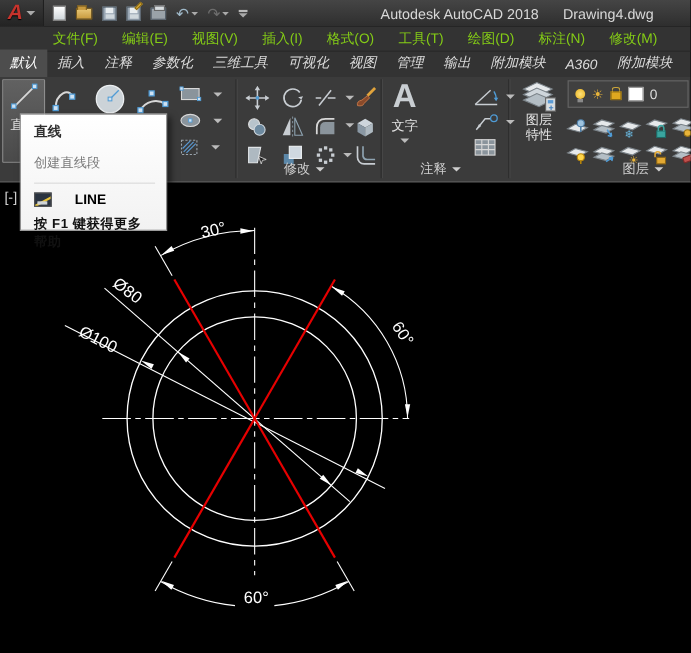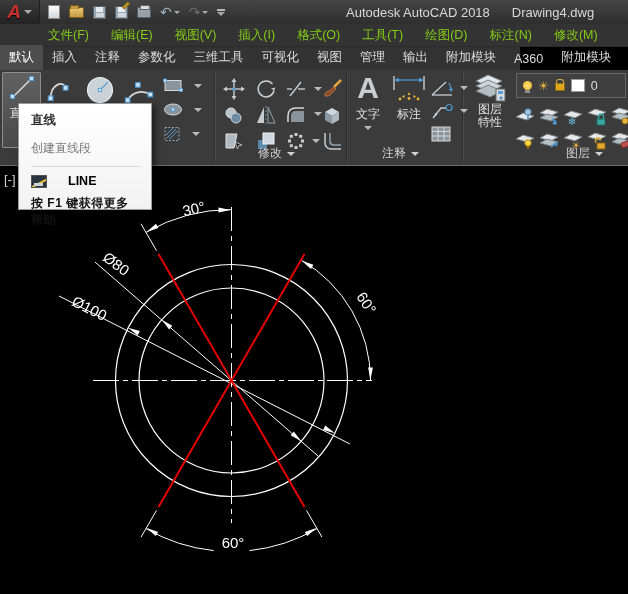--- a/index.html
+++ b/index.html
@@ -33,21 +33,21 @@
   .i-custom .bar{width:8px;height:2px;background:#bbb;}
   .titles{position:absolute;left:310px;top:0;height:24px;display:flex;align-items:center;gap:22px;
     color:#d8d8d8;font-size:13px;white-space:nowrap;margin-left:36px;}
 
   
   .menubar{position:absolute;left:0;top:24px;width:628px;height:23px;background:#333;
     display:flex;align-items:center;padding-left:38px;gap:2px;border-bottom:1px solid #2a2a2a;}
   .menu{color:#84cc16;font-size:12.5px;padding:3px 10px;cursor:pointer;}
 
   
-  .tabbar{position:absolute;left:0;top:47px;width:520px;height:23px;background:#333;display:flex;align-items:flex-end;}
+  .tabbar{position:absolute;left:0;top:47px;width:628px;height:23px;background:#333;display:flex;align-items:flex-end;font-style:italic;}
   .tab{color:#dcdcdc;font-size:12.5px;padding:4px 9px 4px 9px;cursor:pointer;white-space:nowrap;}
   .tab.active{background:#4d4d4d;color:#fff;}
 
   
   .ribbon{position:absolute;left:0;top:70px;width:628px;height:96px;background:#3b3b3b;border-bottom:1px solid #6a6a6a;}
   .psep{position:absolute;top:2px;height:90px;width:1px;background:#2c2c2c;box-shadow:1px 0 0 #4a4a4a;}
   .plabel{position:absolute;bottom:3px;font-size:12px;color:#cfcfcf;display:flex;align-items:center;gap:5px;cursor:pointer;text-align:center;}
   .pcaret{width:0;height:0;border-left:4px solid transparent;border-right:4px solid transparent;border-top:4px solid #cfcfcf;}
   .rbtn{position:absolute;display:flex;flex-direction:column;align-items:center;cursor:pointer;}
   .rbtn .lbl{font-size:12px;color:#e2e2e2;margin-top:2px;white-space:nowrap;}
@@ -312,37 +312,20 @@
     <div class="plabel" style="left:258px;">
       <span>修改</span>
       <span class="pcaret"></span>
     </div>
 
     <div class="rbtn" style="left:350px;top:2px;width:36px;">
       <span class="bigA">A</span>
       <span class="lbl">文字</span>
       <span class="caret" style="border-top-color:#bbb;margin:3px 0 0 0;"></span>
     </div>
-    <div class="rbtn" style="left:389px;top:2px;width:40px;">
-      <svg width="36" height="32" viewBox="0 0 36 32">
-        <line x1="3" y1="4" x2="3" y2="18" stroke="#c8cdd2" stroke-width="1.4"></line>
-        <line x1="33" y1="4" x2="33" y2="18" stroke="#c8cdd2" stroke-width="1.4"></line>
-        <line x1="5" y1="8" x2="31" y2="8" stroke="#4f9bd5" stroke-width="1.2"></line>
-        <path d="M3,8 L8,5.8 L8,10.2 Z M33,8 L28,5.8 L28,10.2 Z" fill="#4f9bd5"></path>
-        <g fill="#e8b43a">
-          <path d="M18,20 L19.5,23 L16.5,23 Z"></path>
-          <path d="M11,24 L14,23.2 L13,26.2 Z"></path>
-          <path d="M25,24 L22,23.2 L23,26.2 Z"></path>
-          <circle cx="9" cy="27" r="1.4"></circle>
-            <circle cx="18" cy="26.5" r="1.4"></circle>
-            <circle cx="27" cy="27" r="1.4"></circle>
-        </g>
-      </svg>
-      <span class="lbl">标注</span>
-    </div>
     <div class="smallrow" style="left:430px;top:9px;">
       <svg width="24" height="18" viewBox="0 0 24 18">
         <line x1="2" y1="16" x2="22" y2="16" stroke="#c8cdd2" stroke-width="1.3"></line>
         <line x1="2" y1="16" x2="16" y2="3" stroke="#c8cdd2" stroke-width="1.3"></line>
         <path d="M19,4 A12,12 0 0 1 21,12" fill="none" stroke="#4f9bd5" stroke-width="1.2"></path>
         <path d="M21,13 L18.8,9.8 L23,9.8 Z" fill="#4f9bd5"></path>
       </svg>
       <span class="caret" style="border-top-color:#bbb;margin-left:3px;"></span>
     </div>
     <div class="smallrow" style="left:430px;top:32px;">

